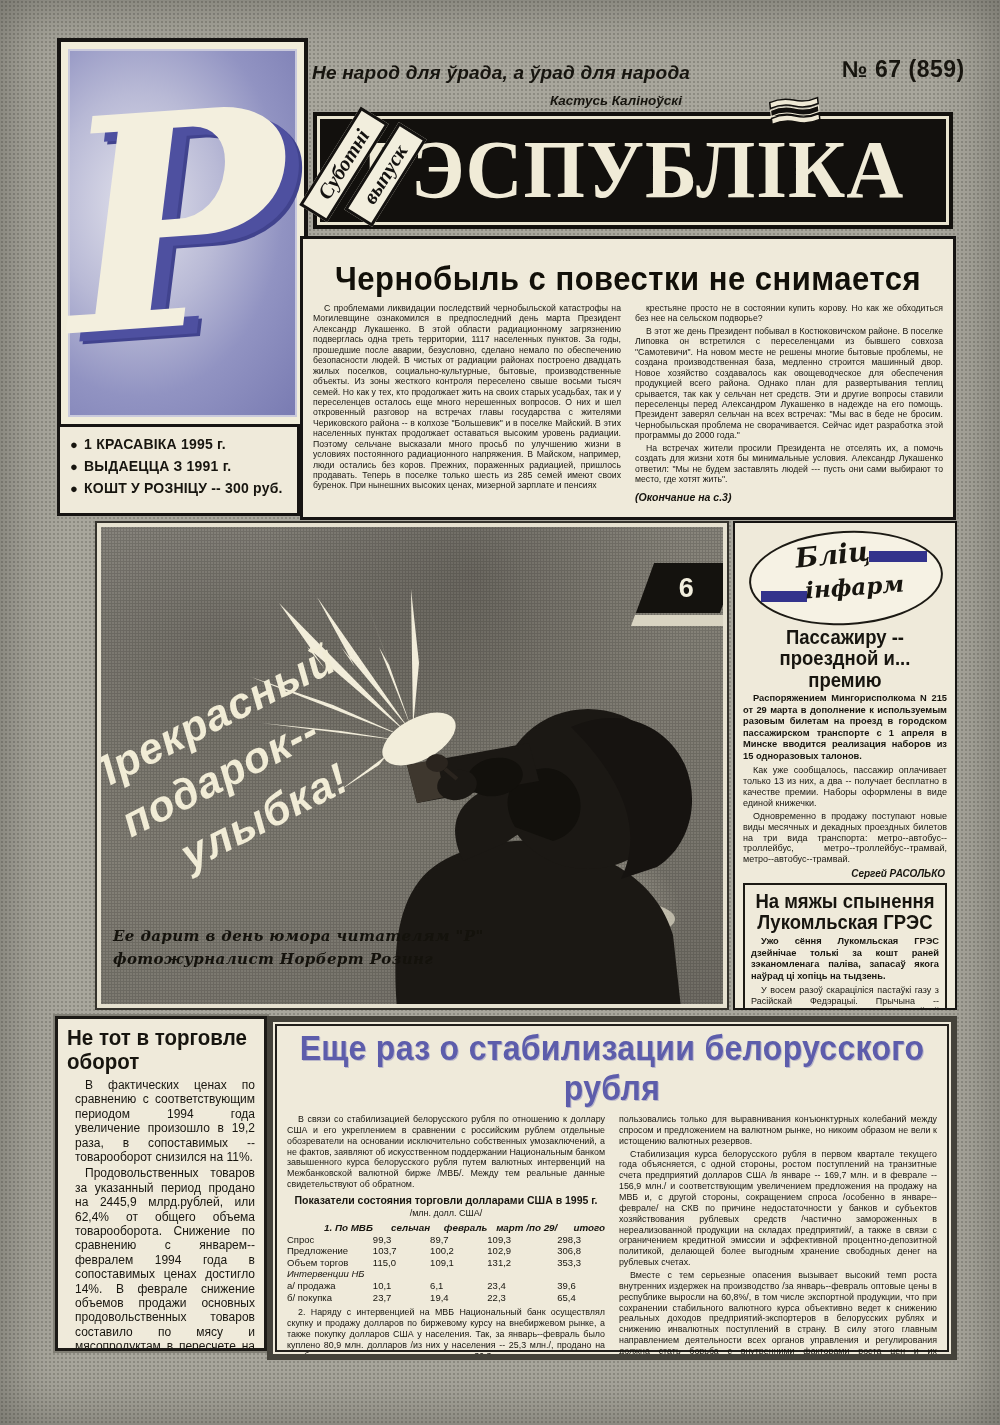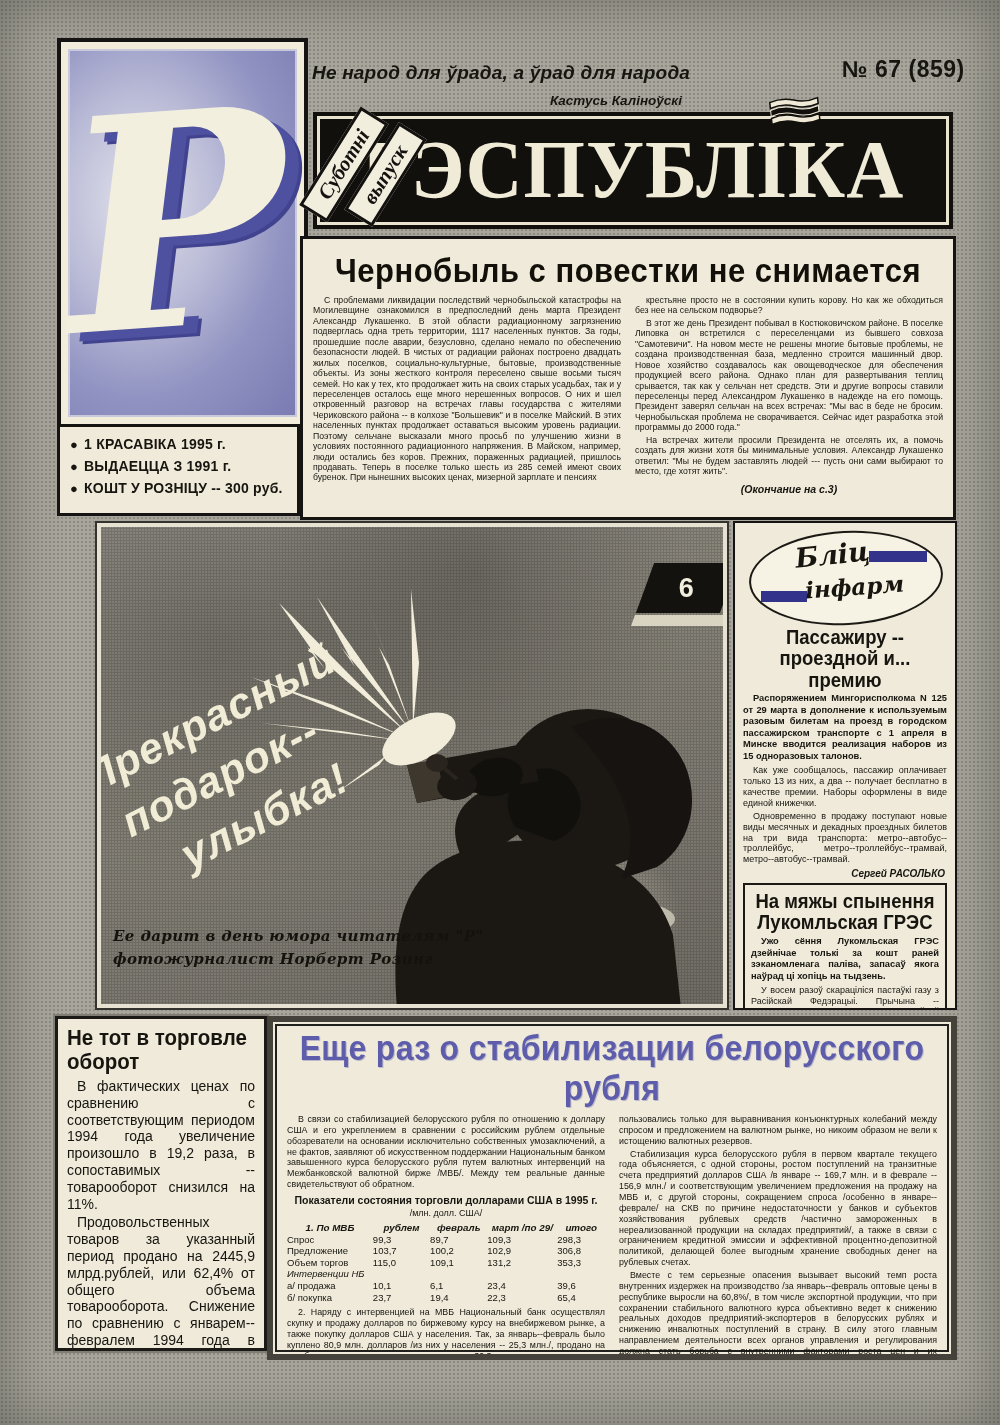--- a/index.html
+++ b/index.html
@@ -53,30 +53,30 @@
     padding:1px 16px;font-family:"Liberation Serif", serif;
     font-weight:bold;font-style:italic;font-size:21px;color:#141210;
     transform:rotate(-58deg);white-space:nowrap;z-index:5;
   }
   .ribbon1{left:286px;top:148px;}
   .ribbon2{left:334px;top:158px;}
   
   .chernobyl{
     position:absolute;left:300px;top:236px;width:656px;height:284px;
     border:3px solid #161412;background:#efeada;box-sizing:border-box;
-    padding:12px 10px;overflow:hidden;
+    padding:20px 10px;overflow:hidden;
   }
   .chernobyl h1{
     margin:2px 0 6px 0;text-align:center;font-size:31px;letter-spacing:.5px;
     font-weight:900;color:#121009;transform:scaleY(1.05);
   }
   .twocol{display:flex;gap:14px;}
   .twocol .col{flex:1;text-align:justify;font-size:8.7px;line-height:1.2;}
   .twocol p{margin:0 0 2px 0;text-indent:11px;}
-  .continuation{text-align:center;font-weight:bold;font-style:italic;font-size:10.5px;margin-top:7px;}
+  .continuation{font-weight:bold;font-style:italic;font-size:10.5px;margin-top:7px;}
   
   .photo-frame{
     position:absolute;left:95px;top:521px;width:634px;height:489px;
     border:2px solid #35332d;background:#e6e1d0;padding:4px;box-sizing:border-box;
   }
   .photo{
     position:relative;width:100%;height:100%;overflow:hidden;
     background:
       radial-gradient(ellipse at 78% 82%, rgba(225,220,200,.55) 0%, rgba(225,220,200,0) 14%),
       radial-gradient(ellipse at 20% 25%, rgba(40,38,34,.25) 0%, rgba(40,38,34,0) 45%),
@@ -124,39 +124,39 @@
   .rc-sig{text-align:right;font-weight:bold;font-style:italic;font-size:10px;margin:3px 2px 4px 0;}
   .rc-box2{border:2px solid #1c1a14;margin:2px 0 0 0;padding:3px 6px;}
   
   .trade{
     position:absolute;left:55px;top:1016px;width:212px;height:335px;
     border:3px solid #1c1a16;background:#efeada;box-sizing:border-box;
     box-shadow:0 0 0 2px #807e74;padding:6px 9px;overflow:hidden;
   }
   .trade h2{margin:2px 0 6px 0;font-size:20.5px;line-height:1.1;font-weight:900;transform:scaleY(1.05);}
   .trade .lead{font-weight:bold;font-size:9.6px;line-height:1.25;text-align:justify;text-indent:10px;margin:0 0 2px 0;}
-  .trade p{font-size:14px;line-height:1.2;text-align:justify;text-indent:10px;margin:0 0 2px 0;}
+  .trade p{font-size:12px;line-height:1.2;text-align:justify;text-indent:10px;margin:0 0 2px 8px;}
   .trade .sig{text-align:right;font-weight:bold;font-style:italic;font-size:10px;margin-top:5px;}
   
   .ruble{
     position:absolute;left:267px;top:1016px;width:690px;height:344px;
     border:6px solid #44423a;background:#efeada;box-sizing:border-box;
     box-shadow:inset 0 0 0 2px #efeada, inset 0 0 0 4px #22201c;
     padding:8px 14px;overflow:hidden;
   }
   .ruble h1{
     margin:2px 0 8px 0;text-align:center;font-weight:900;font-size:32px;
     color:#5d5dab;letter-spacing:.3px;transform:scaleY(1.08);
     text-shadow:1px 1px 0 rgba(93,93,171,.35);
   }
   .ruble .twocol .col{font-size:8.9px;line-height:1.22;}
   .fx-table{width:100%;border-collapse:collapse;margin:3px 0 4px 0;}
   .fx-title{font-weight:bold;font-size:10.5px;text-align:center;margin:4px 0 1px 0;text-indent:0;}
   .fx-units{text-align:center;font-size:9px;margin:0 0 2px 0;text-indent:0;}
-  .fx-table th{font-weight:bold;font-style:italic;font-size:9.8px;text-align:center;padding:0;}
+  .fx-table th{font-weight:bold;font-style:italic;font-size:9.8px;text-align:right;padding:0;}
   .fx-table td{font-size:9.5px;padding:0;}
   .fx-table .num{text-align:left;}
   .fx-table .subhead td{font-weight:normal;font-style:italic;margin-top:36px;}
 </style>
 </head>
 <body>
 
 <div class="page">
 
   <div class="logo-box">
@@ -270,21 +270,21 @@
       <div class="blitz-bar2"></div>
       <div class="blitz-t1">Бліц</div>
       <div class="blitz-t2">інфарм</div>
     </div>
 
     <div>
       <h3 class="rc-h">
         <span>Пассажиру --</span><br>
         <span>проездной и... премию</span>
       </h3>
-      <p class="rc-lead">Распоряжением Мингорисполкома N 125 от 29 марта в дополнение к используемым разовым билетам на проезд в городском пассажирском транспорте с 1 апреля в Минске вводится реализация наборов из 15 одноразовых талонов.</p>
+      <p class="rc-lead">Распоряжением Мингорисполкома N 215 от 29 марта в дополнение к используемым разовым билетам на проезд в городском пассажирском транспорте с 1 апреля в Минске вводится реализация наборов из 15 одноразовых талонов.</p>
       <p class="rc-p">Как уже сообщалось, пассажир оплачивает только 13 из них, а два -- получает бесплатно в качестве премии. Наборы оформлены в виде единой книжечки.</p>
       <p class="rc-p">Одновременно в продажу поступают новые виды месячных и декадных проездных билетов на три вида транспорта: метро--автобус--троллейбус, метро--троллейбус--трамвай, метро--автобус--трамвай.</p>
       <div class="rc-sig">Сергей РАСОЛЬКО</div>
     </div>
 
     <div class="rc-box2">
       <h3 class="rc-h">
         <span>На мяжы спынення</span><br>
         <span>Лукомльская ГРЭС</span>
       </h3>
@@ -309,21 +309,21 @@
     <h1>Еще раз о стабилизации белорусского рубля</h1>
     <div class="twocol">
       <div class="col">
         <p>В связи со стабилизацией белорусского рубля по отношению к доллару США и его укреплением в сравнении с российским рублем отдельные обозреватели на основании исключительно собственных умозаключений, а не фактов, заявляют об искусственном поддержании Национальным банком завышенного курса белорусского рубля путем валютных интервенций на Межбанковской валютной бирже /МВБ/. Между тем реальные данные свидетельствуют об обратном.</p>
         <div class="fx-title">Показатели состояния торговли долларами США в 1995 г.</div>
         <div class="fx-units">/млн. долл. США/</div>
         <table class="fx-table">
           <thead>
             <tr>
               <th style="width:27%">1. По МВБ</th>
-              <th style="width:18%">рублем</th>
+              <th style="width:18%">сельчан</th>
               <th style="width:18%">февраль</th>
               <th style="width:22%">март /по 29/</th>
               <th style="width:15%">итого</th>
             </tr>
           </thead>
           <tbody>
             <tr>
               <td>Спрос</td>
               <td class="num">99,3</td>
               <td class="num">89,7</td>

